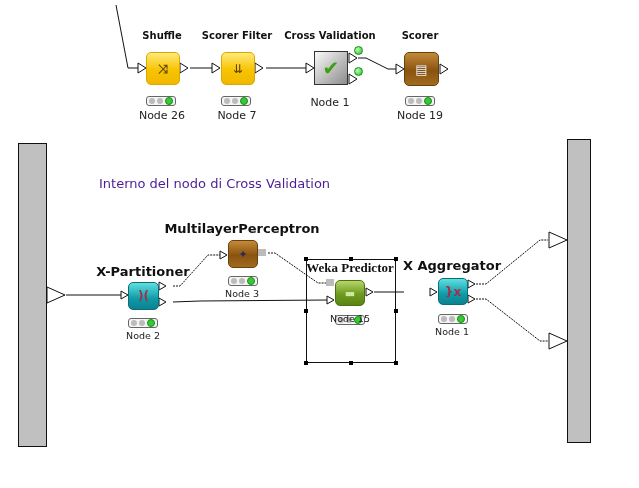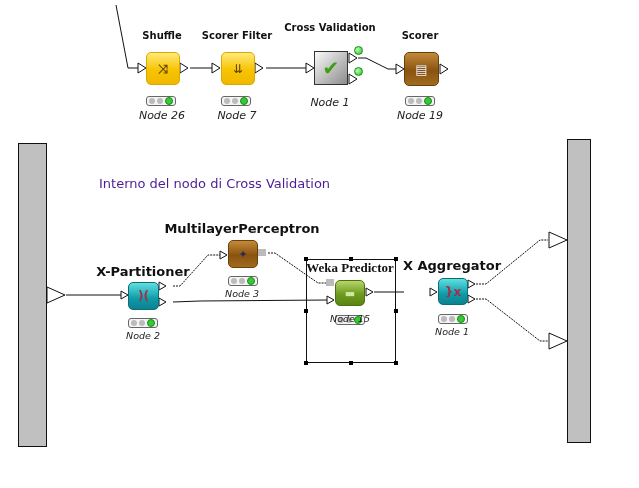--- a/index.html
+++ b/index.html
@@ -1,20 +1,20 @@
 <!DOCTYPE html>
 <html><head>
 <meta charset="utf-8">
 <style>
   html, body { margin:0; padding:0; background:#fff; }
   body { width:639px; height:488px; position:relative; overflow:hidden; font-family:"DejaVu Sans", sans-serif; }
   svg.wires { position:absolute; left:0; top:0; width:639px; height:488px; }
   .title { position:absolute; font-weight:bold; font-size:10px; color:#111; white-space:nowrap; transform:translateX(-50%); }
   .title.small { font-size:13px; }
-  .lbl { position:absolute; font-size:11px; color:#222; white-space:nowrap; transform:translateX(-50%);font-style:italic; }
+  .lbl { position:absolute; font-size:11px; color:#222; white-space:nowrap; transform:translateX(-50%); }
   .lbl.small { font-size:9.5px; }
   .node { position:absolute; border-radius:5px; box-sizing:border-box; display:flex; align-items:center; justify-content:center; font-size:13px; }
   .yellow { background:linear-gradient(#ffe97a,#f7c400 55%,#f0b800); border:1px solid #d9a800; }
   .gray { background:linear-gradient(135deg,#fafafa,#8c8c8c); border:1px solid #333; border-radius:0; }
   .brown { background:linear-gradient(#c48a3a,#8a5410 55%,#a06a20); border:1px solid #6b3f08; }
   .teal { background:linear-gradient(#5fe0e0,#109aa8 60%,#0c8290); border:1px solid #0a6e78; }
   .green { background:linear-gradient(#b6d66a,#6e9a1e 55%,#5a8414); border:1px solid #4a7010; }
   .status { position:absolute; width:30px; height:10px; border:1px solid #666; border-radius:3px; background:#f4f4f4; box-sizing:border-box; }
   .status i { position:absolute; top:1px; width:6px; height:6px; border-radius:50%; background:#bbb; }
   .status i.on { background:#33cc33; border:1px solid #1a8a1a; width:6px; height:6px; top:0px; }
@@ -88,21 +88,21 @@
 <div class="node yellow" style="left:221px;top:52px;width:34px;height:33px;">
   <span style="color:#5a3a00;font-size:12px;">⇊</span>
 </div>
 <div class="status" style="left:221px;top:96px;">
     <i style="left:2px"></i>
     <i style="left:10px"></i>
     <i class="on" style="left:18px"></i>
   </div>
 <div class="lbl" style="left:237px;top:109px;">Node 7</div>
 
-<div class="title" style="left:330px;top:22px;text-align:center;">Cross Validation</div>
+<div class="title" style="left:330px;top:30px;text-align:center;">Cross Validation</div>
 <div class="node gray" style="left:314px;top:51px;width:34px;height:34px;">
   <span style="color:#3ea010;font-size:20px;font-weight:bold;">✔</span>
 </div>
 <div class="dot" style="left:354px;top:46px;"></div>
 <div class="dot" style="left:354px;top:67px;"></div>
 <div class="lbl" style="left:330px;top:96px;">Node 1</div>
 
 <div class="title" style="left:420px;top:30px;">Scorer</div>
 <div class="node brown" style="left:404px;top:52px;width:35px;height:34px;">
   <span style="color:#e8f0ff;font-size:13px;">▤</span>

